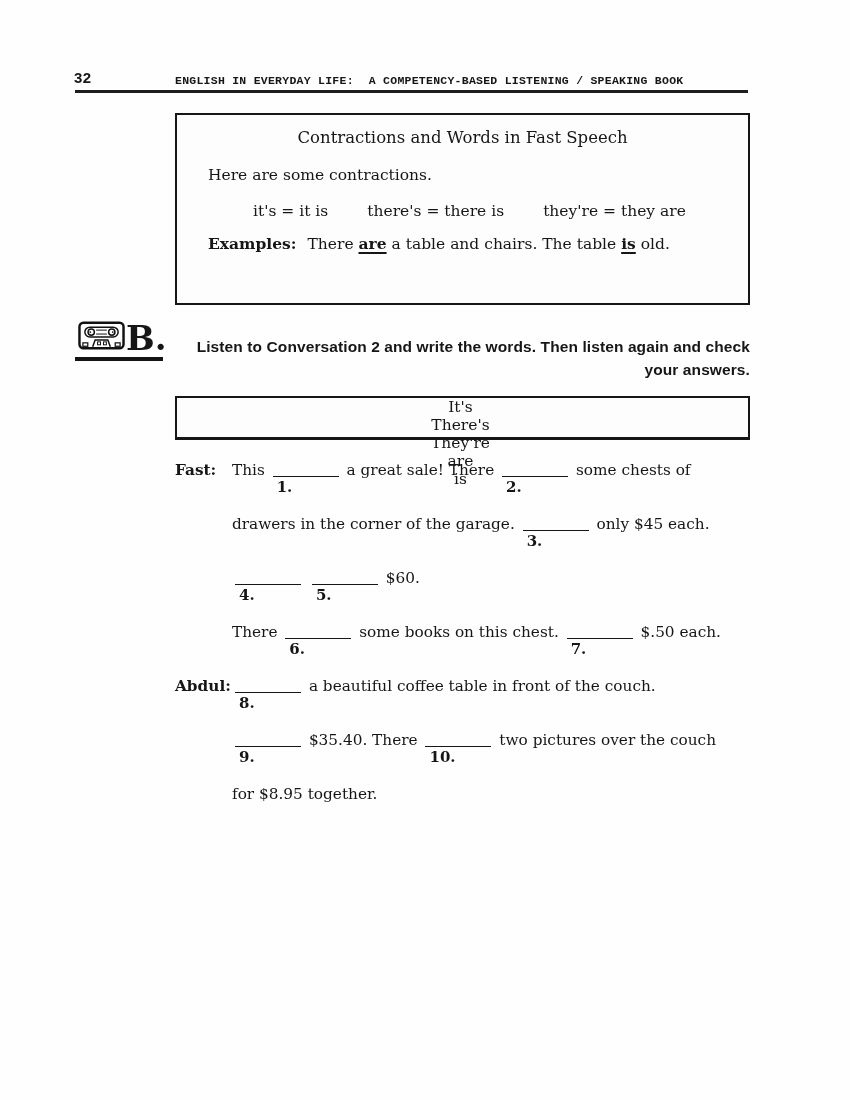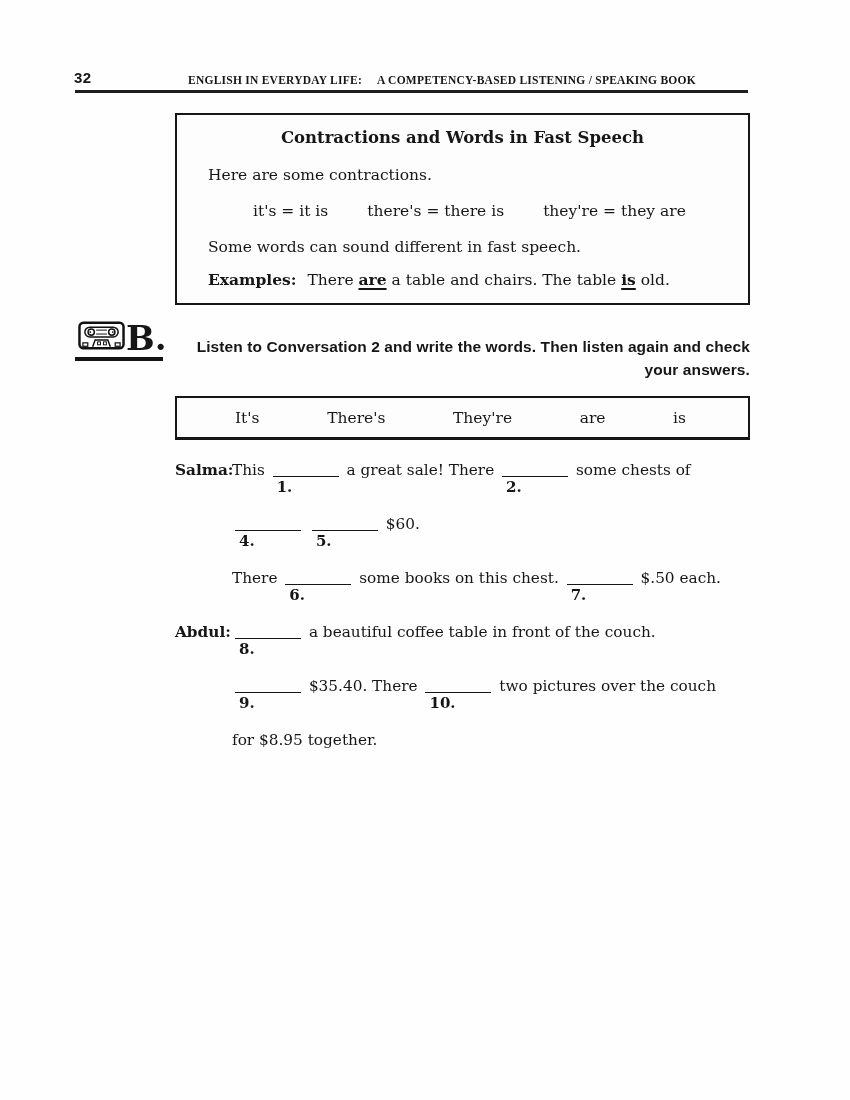--- a/index.html
+++ b/index.html
@@ -7,32 +7,32 @@
     position:relative; width:850px; height:1100px; overflow:hidden;
     background:#fefefe; color:#161616;
     font-family:"DejaVu Serif", serif;
   }
   
   .header-num {
     position:absolute; left:74px; top:69px;
     font-family:"Liberation Sans", sans-serif; font-weight:bold; font-size:15px; letter-spacing:.5px;
   }
   .header-title {
-    position:absolute; left:188px; top:74px; white-space:nowrap;
-    font-family:Liberation Serif, serif; font-weight:bold; font-size:11.5px; letter-spacing:.25px;text-align:center;
+    position:absolute; left:175px; top:74px; white-space:nowrap;
+    font-family:Liberation Mono, monospace; font-weight:bold; font-size:11.5px; letter-spacing:.25px;text-align:center;
   }
   .header-title .t2 { margin-left:15px; }
   .header-rule { position:absolute; left:75px; top:90px; width:673px; height:3px; background:#1d1d1d; }
 
   
   .info-box {
     position:absolute; left:175px; top:113px; width:575px; height:192px;
     border:2px solid #161616; box-sizing:border-box; background:#fdfdfd;
   }
-  .info-title { margin-top:13px; text-align:center; font-weight:bold; font-size:16.5px; }
+  .info-title { margin-top:13px; text-align:center; font-weight:normal; font-size:16.5px; }
   .info-intro { margin:19px 0 0 31px; font-size:15.5px; }
   .contractions-row { margin:18px 0 0 76px; display:flex; gap:39px; font-size:15.5px; white-space:nowrap; }
   .info-note { margin:18px 0 0 31px; font-size:15.5px; }
   .examples-line { margin:14px 0 0 31px; font-size:15.5px; }
   .ex-label { font-weight:bold; margin-right:6px; }
   .hl { font-weight:bold; text-decoration:underline; text-decoration-thickness:2px; text-underline-offset:3px; }
 
   
   .section-b { position:absolute; left:74px; top:320px; width:120px; height:42px; }
   .cassette { position:absolute; left:4px; top:1px; }
@@ -41,21 +41,21 @@
   .instruction {
     position:absolute; left:170px; top:335px; width:580px;
     font-family:"Liberation Sans", sans-serif; font-weight:bold; font-size:15.5px; line-height:23px; letter-spacing:.1px;text-align:right;
   }
 
   
   .word-bank {
     position:absolute; left:175px; top:396px; width:575px; height:44px;
     border:2px solid #161616; border-bottom-width:3px; box-sizing:border-box; background:#fdfdfd;
     display:flex; align-items:center; justify-content:space-between;
-    padding:0 62px 0 58px; font-size:15.5px;
+    padding:0 62px 0 58px; font-size:15.5px;flex-direction:column;
   }
 
   
   .dialog { position:absolute; left:232px; top:461px; width:565px; font-size:15.3px; }
   .d-line { position:relative; height:54px; line-height:19px; white-space:nowrap; }
   .speaker { position:absolute; left:-57px; top:0; font-weight:bold; }
   .blank {
     position:relative; display:inline-block; width:66px; height:12px; margin:0 3px;
     border-bottom:1.8px solid #161616; vertical-align:-2px;
   }
@@ -73,21 +73,20 @@
   <div class="header-rule"></div>
 
   <div class="info-box">
     <div class="info-title">Contractions and Words in Fast Speech</div>
     <div class="info-intro">Here are some contractions.</div>
     <div class="contractions-row">
       <span>it's = it is</span>
       <span>there's = there is</span>
       <span>they're = they are</span>
     </div>
-    <div class="info-note">Some words can sound different in fast speech.</div>
     <div class="examples-line">
       <span class="ex-label">Examples:</span>
       <span>There</span>
       <span class="hl">are</span>
       <span>a table and chairs. The table</span>
       <span class="hl">is</span>
       <span>old.</span>
     </div>
   </div>
 
@@ -117,28 +116,33 @@
     <span>It's</span>
     <span>There's</span>
     <span>They're</span>
     <span>are</span>
     <span>is</span>
   </div>
 
   <div class="dialog">
 
     <div class="d-line">
-      <span class="speaker">Salma:</span>
+      <span class="speaker">Fast:</span>
       <span>This</span>
       <span class="blank"><span class="num">1.</span></span>
       <span>a great sale! There</span>
       <span class="blank"><span class="num">2.</span></span>
       <span>some chests of</span>
     </div>
 
+    <div class="d-line">
+      <span>drawers in the corner of the garage.</span>
+      <span class="blank"><span class="num">3.</span></span>
+      <span>only $45 each.</span>
+    </div>
 
     <div class="d-line">
       <span class="blank"><span class="num">4.</span></span>
       <span class="blank"><span class="num">5.</span></span>
       <span>$60.</span>
     </div>
 
     <div class="d-line">
       <span>There</span>
       <span class="blank"><span class="num">6.</span></span>

